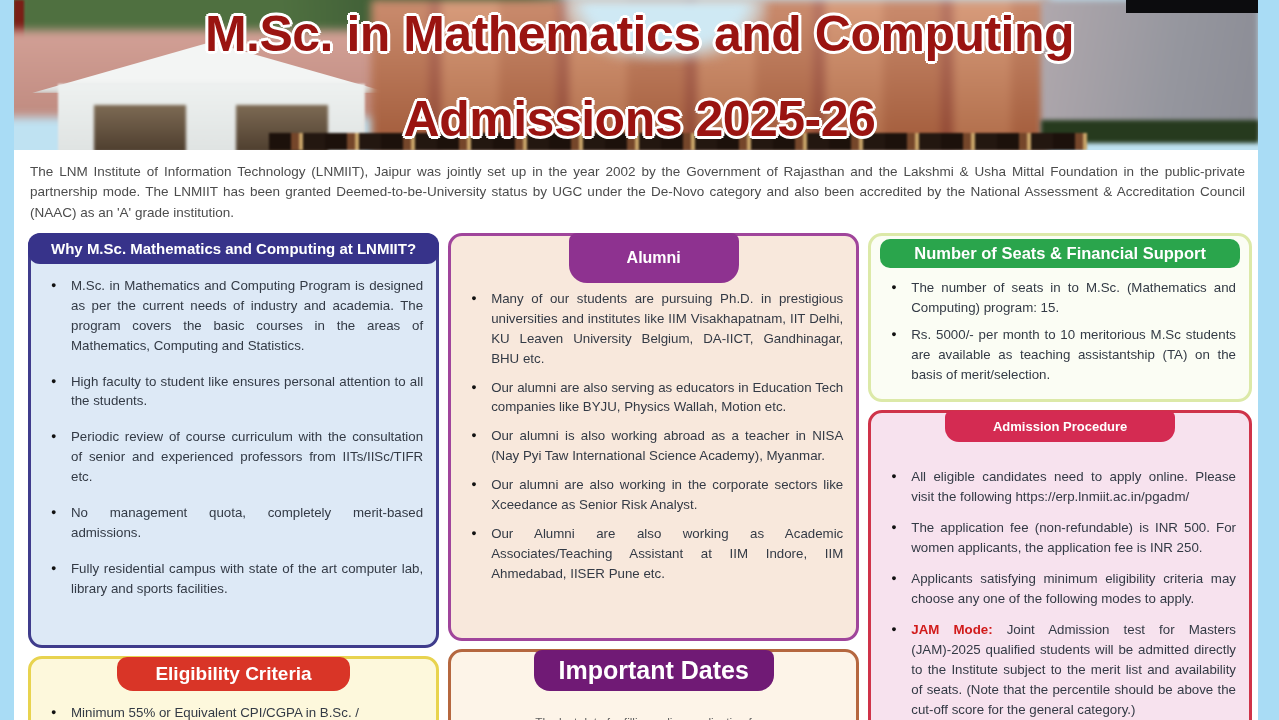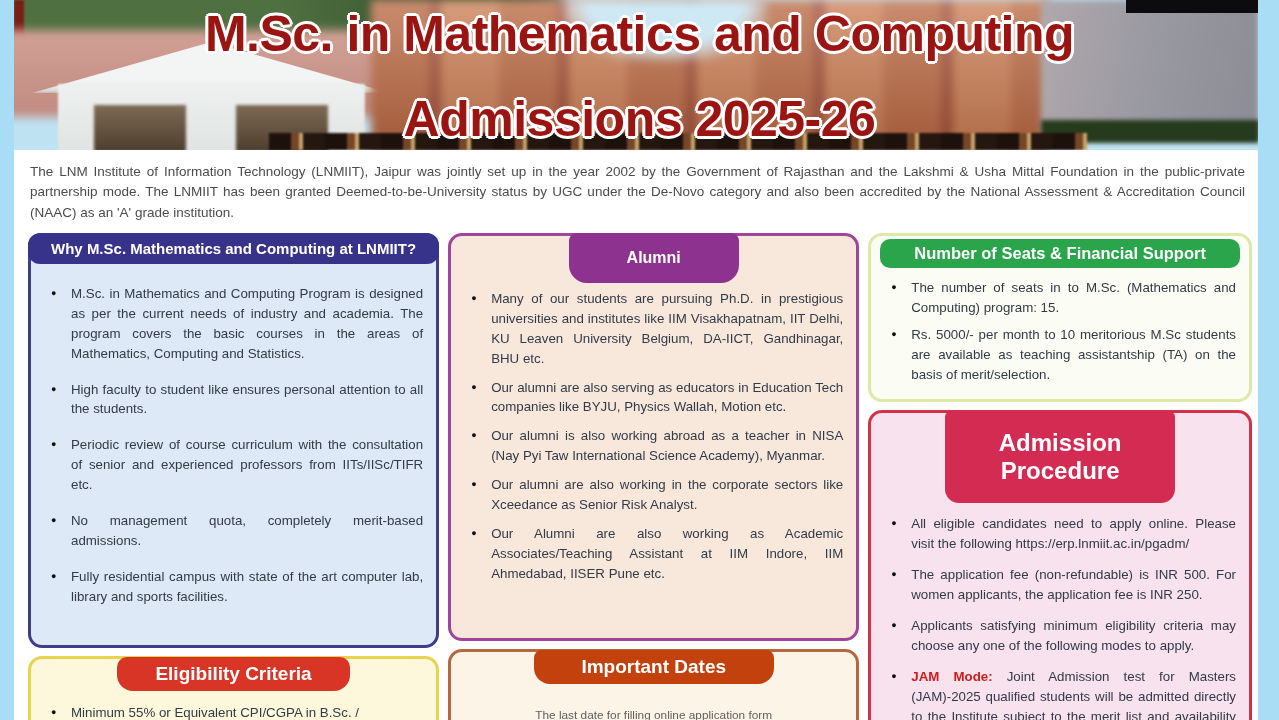--- a/index.html
+++ b/index.html
@@ -79,45 +79,45 @@
   .box li {
     position: relative; padding-left: 27px; margin-bottom: 12px;
     font-size: 13.3px; line-height: 1.5; text-align: justify; color: #333a45;
   }
   .box li::before { content: "●"; position: absolute; left: 7px; top: 3px; font-size: 9px; color: #111; }
 
   .hdr { font-weight: bold; color: #ffffff; text-align: center; }
 
   
   .why-box { border-color: #3f3c8c; background: #dde9f6; min-height: 415px; }
-  .why-hdr { margin: -3px -12px 18px -12px; padding: 7px 8px; background: #37338a; border-radius: 12px; font-size: 15px; }
+  .why-hdr { margin: -3px -12px 10px -12px; padding: 7px 8px; background: #37338a; border-radius: 12px; font-size: 15px; }
   .why-box li { margin-bottom: 16px; }
 
   
   .elig-box { border-color: #e8d34f; background: #fdf8dc; min-height: 60px; }
   .elig-hdr { width: 60%; margin: -2px auto 10px auto; padding: 6px 4px; background: #d93527; border-radius: 10px 10px 16px 16px; font-size: 19px; }
 
   
   .alumni-box { border-color: #a0459b; background: #f8e8dc; min-height: 408px; }
   .alumni-hdr { width: 44%; margin: -3px auto 4px auto; padding: 16px 4px; background: #8e3290; border-radius: 8px 8px 18px 18px; font-size: 16px; }
   .alumni-box li { margin-bottom: 9px; }
 
   
   .dates-box { border-color: #b5673f; background: #fdf4e8; min-height: 58px; }
-  .dates-hdr { width: 62%; margin: -2px auto 24px auto; padding: 6px 4px; background: #c2410c; border-radius: 8px 8px 16px 16px; font-size: 19px; }
+  .dates-hdr { width: 62%; margin: -2px auto 24px auto; padding: 6px 4px; background: #701a75; border-radius: 8px 8px 16px 16px; font-size: 25px; }
   .dates-note { text-align: center; font-size: 11.8px; color: #5f5f5f; }
 
   
   .seats-box { border-color: #dce9a8; background: #fbfdf4; min-height: 143px; }
   .seats-hdr { margin: 3px 0 8px 0; padding: 5px 4px; background: #2aa54c; border-radius: 10px; font-size: 16.5px; }
   .seats-box li { margin-bottom: 7px; }
 
   
   .adm-box { border-color: #cf3349; background: #f7e2ee; }
-  .adm-hdr { width: 64%; margin: -2px auto 9px auto; padding: 18px 4px; background: #d42b52; border-radius: 6px 6px 14px 14px; font-size: 24px; }
+  .adm-hdr { width: 64%; margin: -2px auto 23px auto; padding: 8px 4px; background: #d42b52; border-radius: 6px 6px 14px 14px; font-size: 13px; }
   .adm-box li { margin-bottom: 11px; }
   .jam { color: #d11a1a; font-weight: bold; }
 </style>
 </head>
 <body>
 
 <div class="strip left"></div>
 <div class="strip right"></div>
 
 <div class="photo-header">

